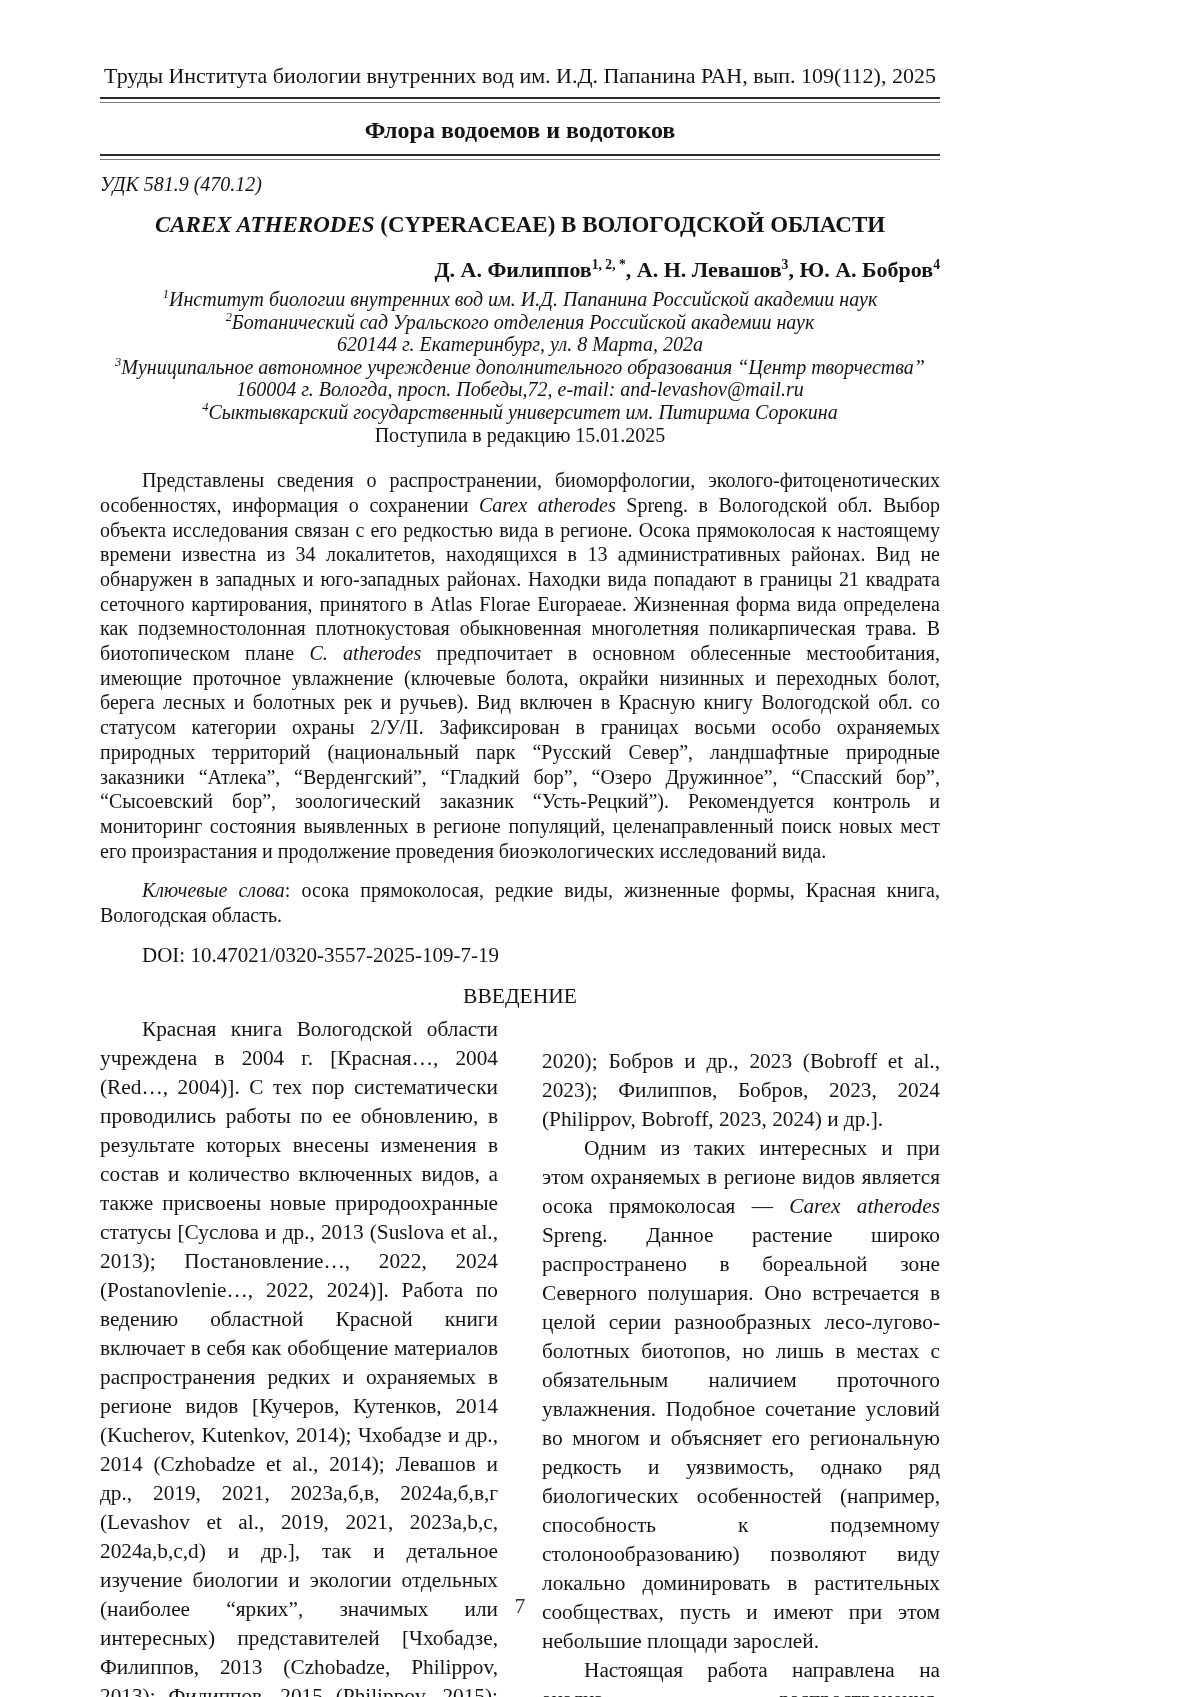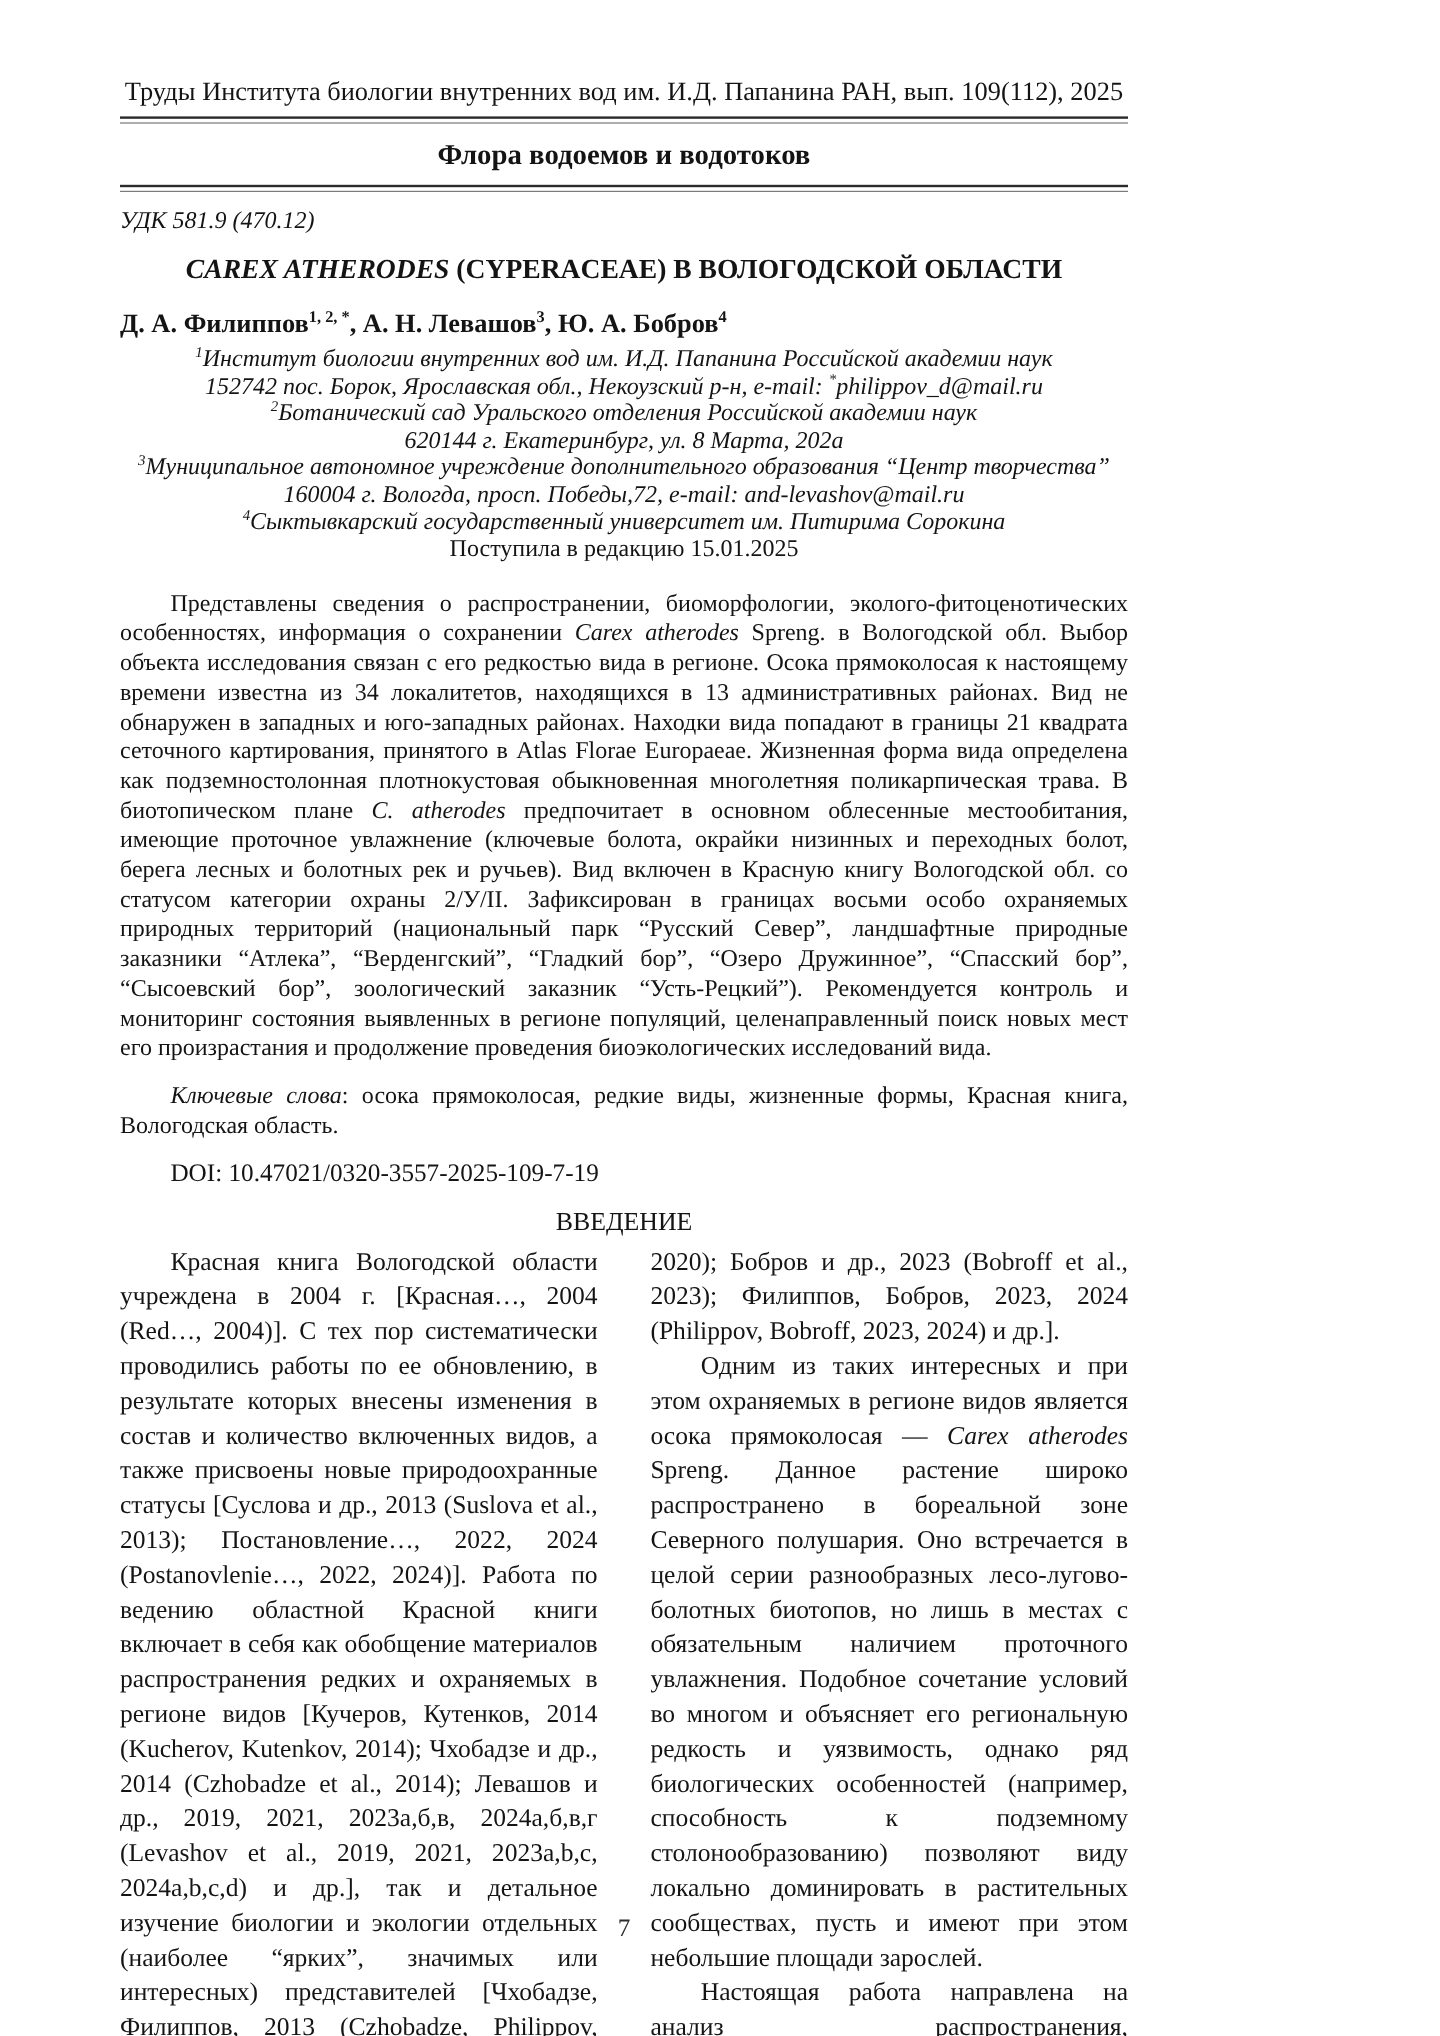--- a/index.html
+++ b/index.html
@@ -16,31 +16,31 @@
   }
   .it { font-style: italic; }
   sup { font-size: 0.62em; line-height: 0; vertical-align: super; }
 
   .journal-header { text-align: center; font-size: 22px; line-height: 24px; }
   .rule { margin-top: 9px; height: 3px; border-top: 2px solid #2b2b2b; border-bottom: 1px solid #7a7a7a; }
   .banner { text-align: center; font-weight: bold; font-size: 24px; line-height: 28px; margin-top: 13px; }
   .banner-rule { margin-top: 10px; }
   .udc { font-style: italic; font-size: 20px; line-height: 24px; margin-top: 12px; }
   .title { text-align: center; font-weight: bold; font-size: 23px; line-height: 27px; margin-top: 15px; }
-  .authors { text-align: left; font-weight: bold; font-size: 22px; line-height: 25px; margin-top: 19px; }
+  .authors { text-align: right; font-weight: bold; font-size: 22px; line-height: 25px; margin-top: 19px; }
   .affil-block { margin-top: 6px; }
   .affil-line { text-align: center; font-size: 20px; line-height: 22.6px; }
   .abstract { margin-top: 22px; font-size: 20px; line-height: 24.7px; text-align: justify; text-indent: 42px; }
   .keywords { margin-top: 15px; font-size: 20px; line-height: 24.7px; text-align: justify; text-indent: 42px; }
   .doi-line { margin-top: 15px; font-size: 21px; line-height: 24px; padding-left: 42px; }
   .intro-heading { margin-top: 16px; text-align: center; font-size: 21.5px; line-height: 26px; }
   .columns { display: flex; gap: 44px; margin-top: 6px; }
   .col { width: 478px; font-size: 21.3px; line-height: 29px; text-align: justify; }
   .col p { margin: 0; text-indent: 42px; }
-  .col p.cont { text-indent: 0; }
+  .col p.cont { text-indent: 0; margin-top: 32px; }
   .page-number { position: absolute; top: 1594px; left: 0; width: 100%; text-align: center; font-size: 21px; color: #2d2d2d; }
 </style>
 </head>
 <body>
 
 <div class="page">
 
   <div class="journal-header">Труды Института биологии внутренних вод им. И.Д. Папанина РАН, вып. 109(112), 2025</div>
   <div class="rule"></div>
 
@@ -48,21 +48,20 @@
   <div class="rule banner-rule"></div>
 
   <div class="udc">УДК 581.9 (470.12)</div>
 
   <div class="title"><span class="it">CAREX ATHERODES</span><span> (CYPERACEAE) В ВОЛОГОДСКОЙ ОБЛАСТИ</span></div>
 
   <div class="authors"><span>Д. А. Филиппов</span><sup>1, 2, *</sup><span>, А. Н. Левашов</span><sup>3</sup><span>, Ю. А. Бобров</span><sup>4</sup></div>
 
   <div class="affil-block">
     <div class="affil-line"><sup class="it">1</sup><span class="it">Институт биологии внутренних вод им. И.Д. Папанина Российской академии наук</span></div>
-    <div class="affil-line"><span class="it">152742 пос. Борок, Ярославская обл., Некоузский р-н, e-mail: </span><sup class="it">*</sup><span class="it">philippov_d@mail.ru</span></div>
     <div class="affil-line"><sup class="it">2</sup><span class="it">Ботанический сад Уральского отделения Российской академии наук</span></div>
     <div class="affil-line"><span class="it">620144 г. Екатеринбург, ул. 8 Марта, 202а</span></div>
     <div class="affil-line"><sup class="it">3</sup><span class="it">Муниципальное автономное учреждение дополнительного образования “Центр творчества”</span></div>
     <div class="affil-line"><span class="it">160004 г. Вологда, просп. Победы,72, e-mail: and-levashov@mail.ru</span></div>
     <div class="affil-line"><sup class="it">4</sup><span class="it">Сыктывкарский государственный университет им. Питирима Сорокина</span></div>
     <div class="affil-line"><span>Поступила в редакцию 15.01.2025</span></div>
   </div>
 
   <div class="abstract"><span>Представлены сведения о распространении, биоморфологии, эколого-фитоценотических особенностях, информация о сохранении </span><span class="it">Carex atherodes</span><span> Spreng. в Вологодской обл. Выбор объекта исследования связан с его редкостью вида в регионе. Осока прямоколосая к настоящему времени известна из 34 локалитетов, находящихся в 13 административных районах. Вид не обнаружен в западных и юго-западных районах. Находки вида попадают в границы 21 квадрата сеточного картирования, принятого в Atlas Florae Europaeae. Жизненная форма вида определена как подземностолонная плотнокустовая обыкновенная многолетняя поликарпическая трава. В биотопическом плане </span><span class="it">C. atherodes</span><span> предпочитает в основном облесенные местообитания, имеющие проточное увлажнение (ключевые болота, окрайки низинных и переходных болот, берега лесных и болотных рек и ручьев). Вид включен в Красную книгу Вологодской обл. со статусом категории охраны 2/У/II. Зафиксирован в границах восьми особо охраняемых природных территорий (национальный парк “Русский Север”, ландшафтные природные заказники “Атлека”, “Верденгский”, “Гладкий бор”, “Озеро Дружинное”, “Спасский бор”, “Сысоевский бор”, зоологический заказник “Усть-Рецкий”). Рекомендуется контроль и мониторинг состояния выявленных в регионе популяций, целенаправленный поиск новых мест его произрастания и продолжение проведения биоэкологических исследований вида.</span></div>
 

